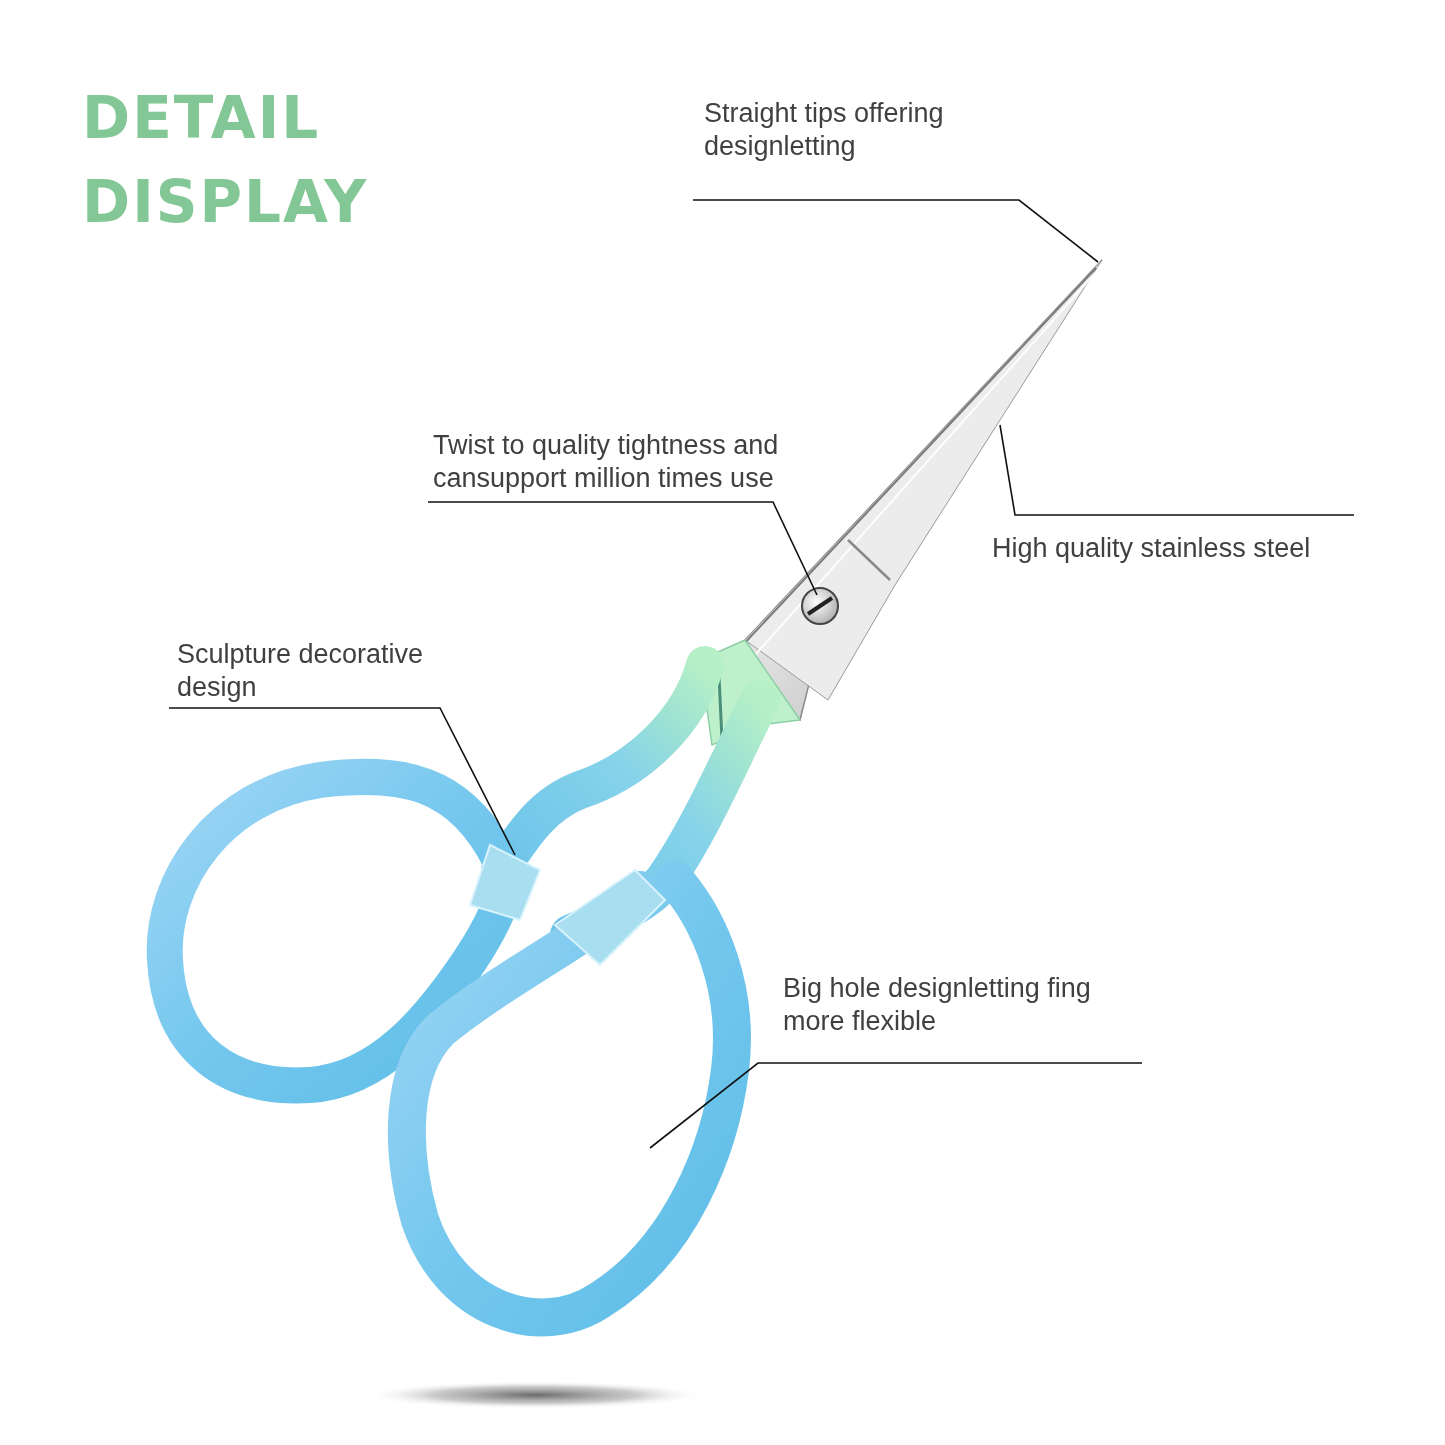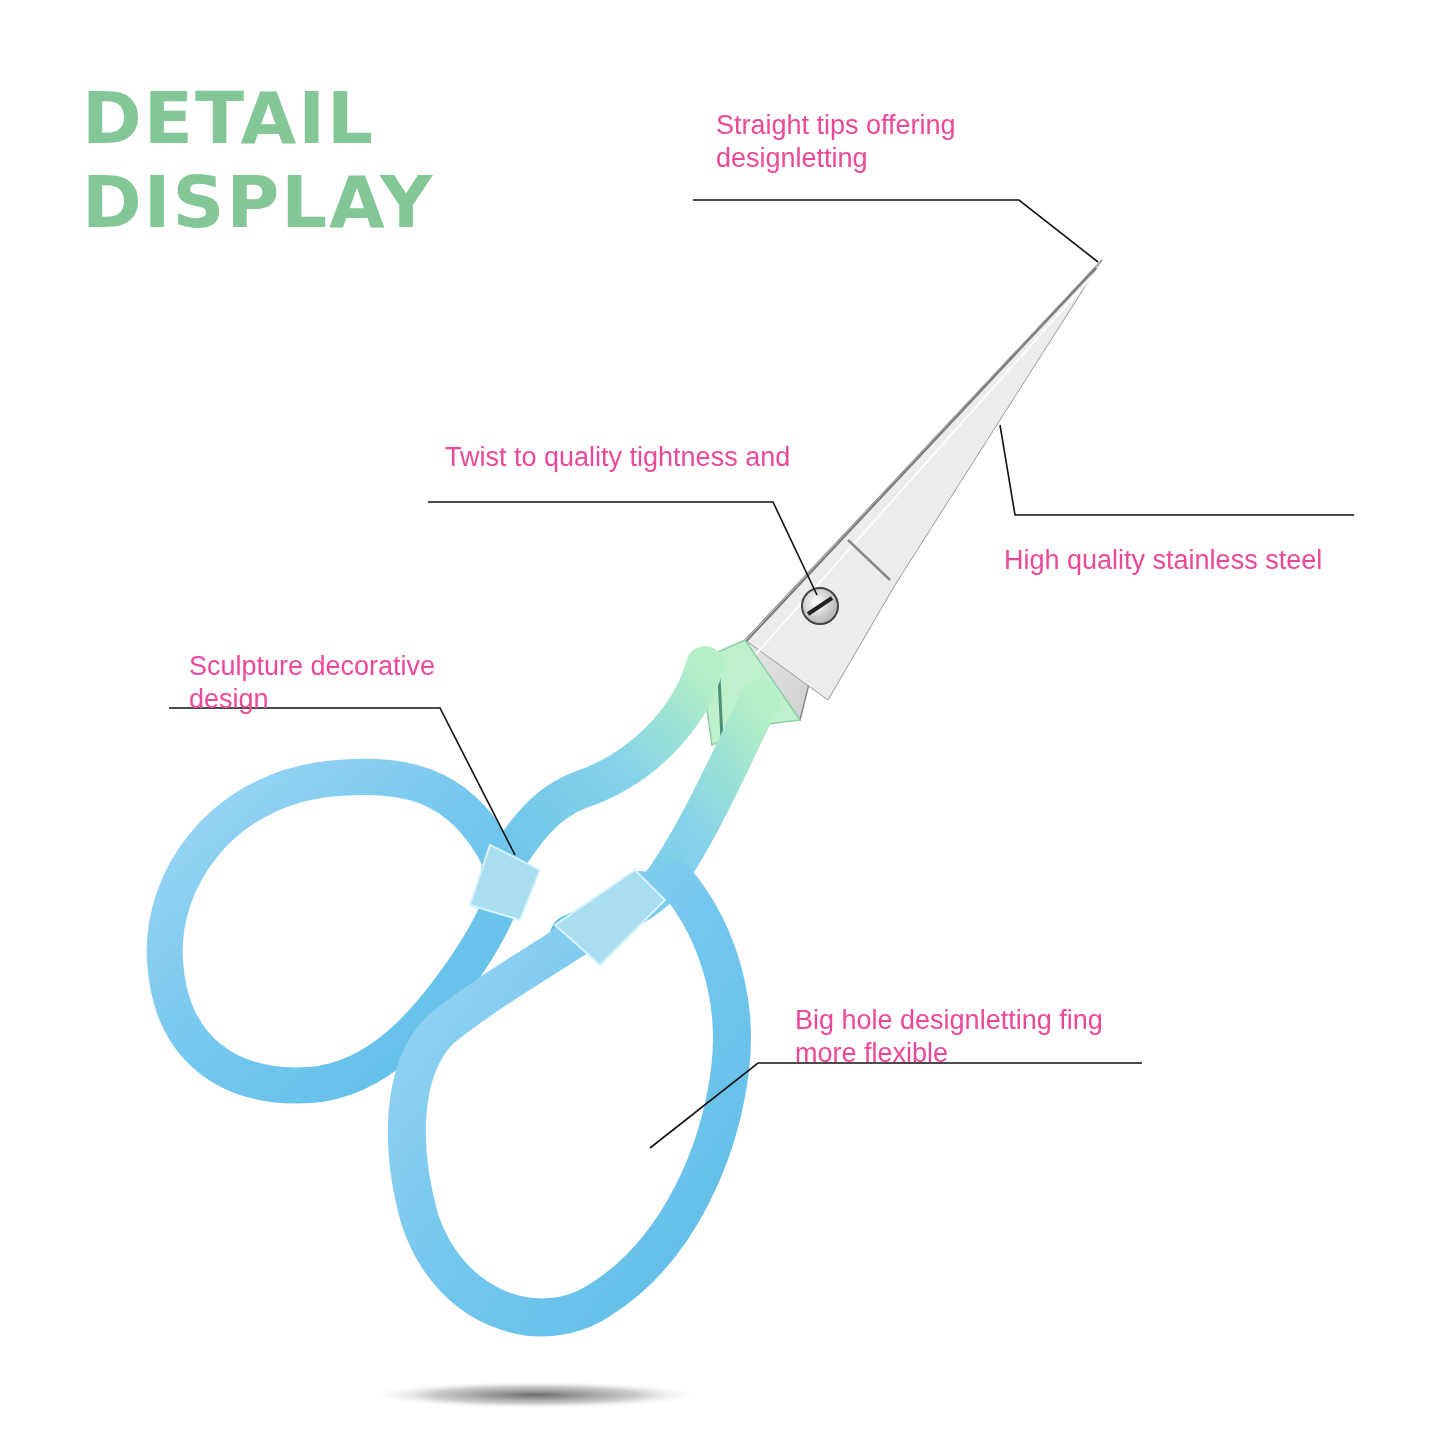--- a/index.html
+++ b/index.html
@@ -15,32 +15,32 @@
       font-family: "Liberation Sans", "DejaVu Sans", sans-serif;
       color: #111111;
     }
     .title {
       position: absolute;
       left: 82px;
       top: 76px;
       margin: 0;
       font-family: "DejaVu Sans", "Liberation Sans", sans-serif;
       font-weight: bold;
-      font-size: 72px;
+      font-size: 58px;
       line-height: 84px;
       letter-spacing: 2px;
       color: #82c795;
     }
     .title span { display: block; }
     .callout {
       position: absolute;
-      margin: 16px;
+      margin: 4px;
       font-size: 27px;
       line-height: 33px;
-      color: #ec4899;
+      color: #404040;
       white-space: nowrap;
     }
     .callout span { display: block; }
     #illustration {
       position: absolute;
       left: 0;
       top: 0;
       width: 1445px;
       height: 1445px;
     }
@@ -120,27 +120,28 @@
   <span>DISPLAY</span>
 </h1>
 
 <p class="callout" style="left:700px; top:93px;">
   <span>Straight tips offering</span>
   <span>designletting</span>
 </p>
 
 <p class="callout" style="left:429px; top:425px;">
   <span>Twist to quality tightness and</span>
+  <span>cansupport million times use</span>
 </p>
 
 <p class="callout" style="left:988px; top:528px;">
   <span>High quality stainless steel</span>
 </p>
 
 <p class="callout" style="left:173px; top:634px;">
   <span>Sculpture decorative</span>
   <span>design</span>
 </p>
 
-<p class="callout" style="left:779px; top:988px;">
+<p class="callout" style="left:779px; top:968px;">
   <span>Big hole designletting fing</span>
   <span>more flexible</span>
 </p>
 
 </body></html>

